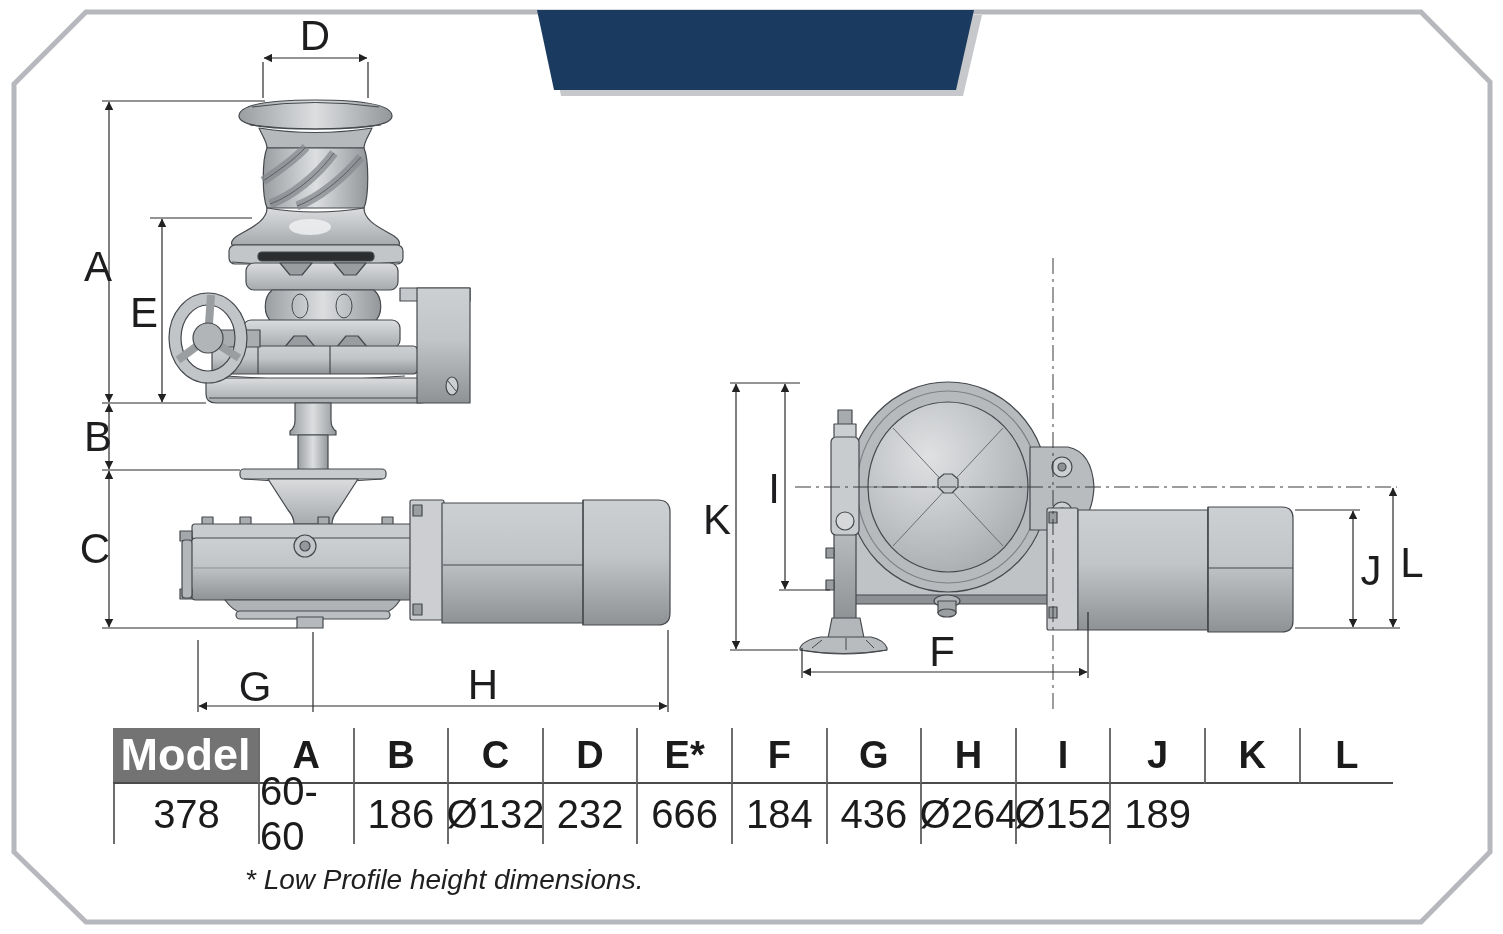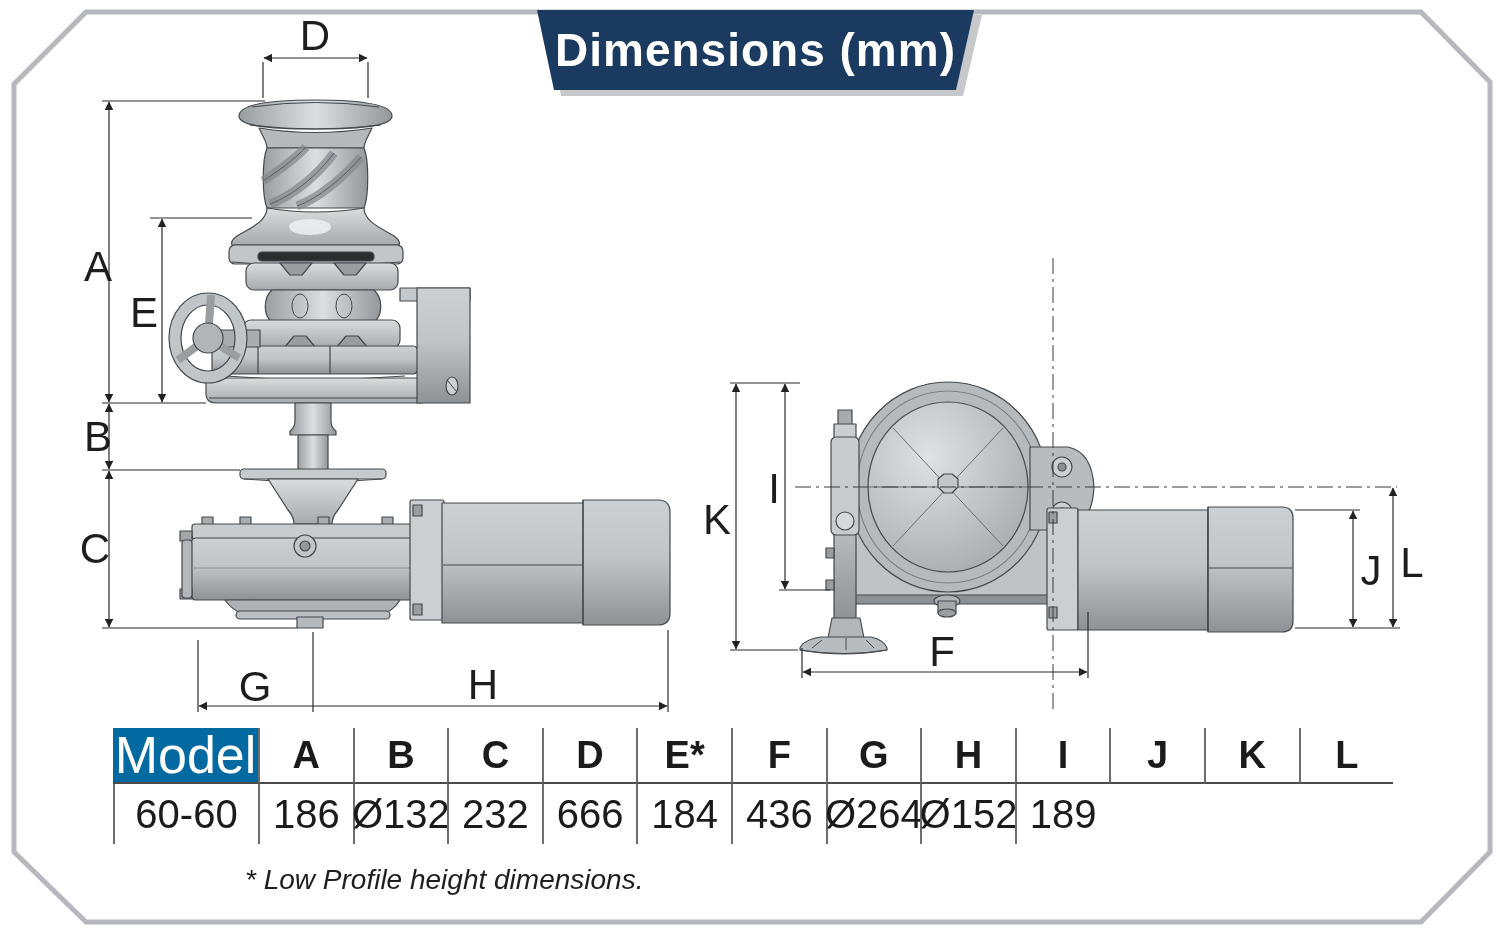--- a/index.html
+++ b/index.html
@@ -10,21 +10,21 @@
                 display:flex;align-items:center;justify-content:center;
                 color:#ffffff;font-size:46px;font-weight:bold;letter-spacing:1px;}
   
   .dim-table{position:absolute;left:113px;top:728px;display:grid;
              grid-template-columns:145px repeat(12,94.6px);
              grid-template-rows:56px 60px;
              color:#1b1b1b;}
   .cell{display:flex;align-items:center;justify-content:center;}
   .hrow{border-bottom:2px solid #4b4b4b;}
   .vline{border-left:2px solid #6d6d6d;}
-  .model-cell{background:#0369a1;color:#ffffff;font-weight:normal;font-size:52px;}
+  .model-cell{background:#737373;color:#ffffff;font-weight:bold;font-size:45px;}
   .hcell{font-weight:bold;font-size:38px;}
   .vcell{font-size:40px;}
   .model-val{font-weight:bold;font-size:38px;}
   .footnote{position:absolute;left:245px;top:864px;font-style:italic;font-size:28px;color:#1f1f1f;}
   text{font-family:"Liberation Sans",sans-serif;}
 </style>
 </head>
 <body>
 
 <div class="page">
@@ -288,38 +288,38 @@
       <line x1="1393" y1="488" x2="1393" y2="627" marker-start="url(#arr)" marker-end="url(#arr)"></line>
     </g>
     <text x="731" y="534" font-size="42" fill="#1d1d1f" text-anchor="end">K</text>
     <text x="780" y="503" font-size="42" fill="#1d1d1f" text-anchor="end">I</text>
     <text x="942" y="666" font-size="42" fill="#1d1d1f" text-anchor="middle">F</text>
     <text x="1371" y="585" font-size="42" fill="#1d1d1f" text-anchor="middle">J</text>
     <text x="1412" y="577" font-size="42" fill="#1d1d1f" text-anchor="middle">L</text>
   </g>
 </svg>
 
-<div class="banner-title">Dimensions (mm)</div>
 
 <div class="dim-table">
 
   <div class="cell hrow model-cell">Model</div>
   <div class="cell hrow vline hcell">A</div>
   <div class="cell hrow vline hcell">B</div>
   <div class="cell hrow vline hcell">C</div>
   <div class="cell hrow vline hcell">D</div>
   <div class="cell hrow vline hcell">E*</div>
   <div class="cell hrow vline hcell">F</div>
   <div class="cell hrow vline hcell">G</div>
   <div class="cell hrow vline hcell">H</div>
   <div class="cell hrow vline hcell">I</div>
   <div class="cell hrow vline hcell">J</div>
   <div class="cell hrow vline hcell">K</div>
   <div class="cell hrow vline hcell">L</div>
 
+  <div class="cell vline vcell">378</div>
   <div class="cell vline vcell">60-60</div>
   <div class="cell vline vcell">186</div>
   <div class="cell vline vcell">Ø132</div>
   <div class="cell vline vcell">232</div>
   <div class="cell vline vcell">666</div>
   <div class="cell vline vcell">184</div>
   <div class="cell vline vcell">436</div>
   <div class="cell vline vcell">Ø264</div>
   <div class="cell vline vcell">Ø152</div>
   <div class="cell vline vcell">189</div>

